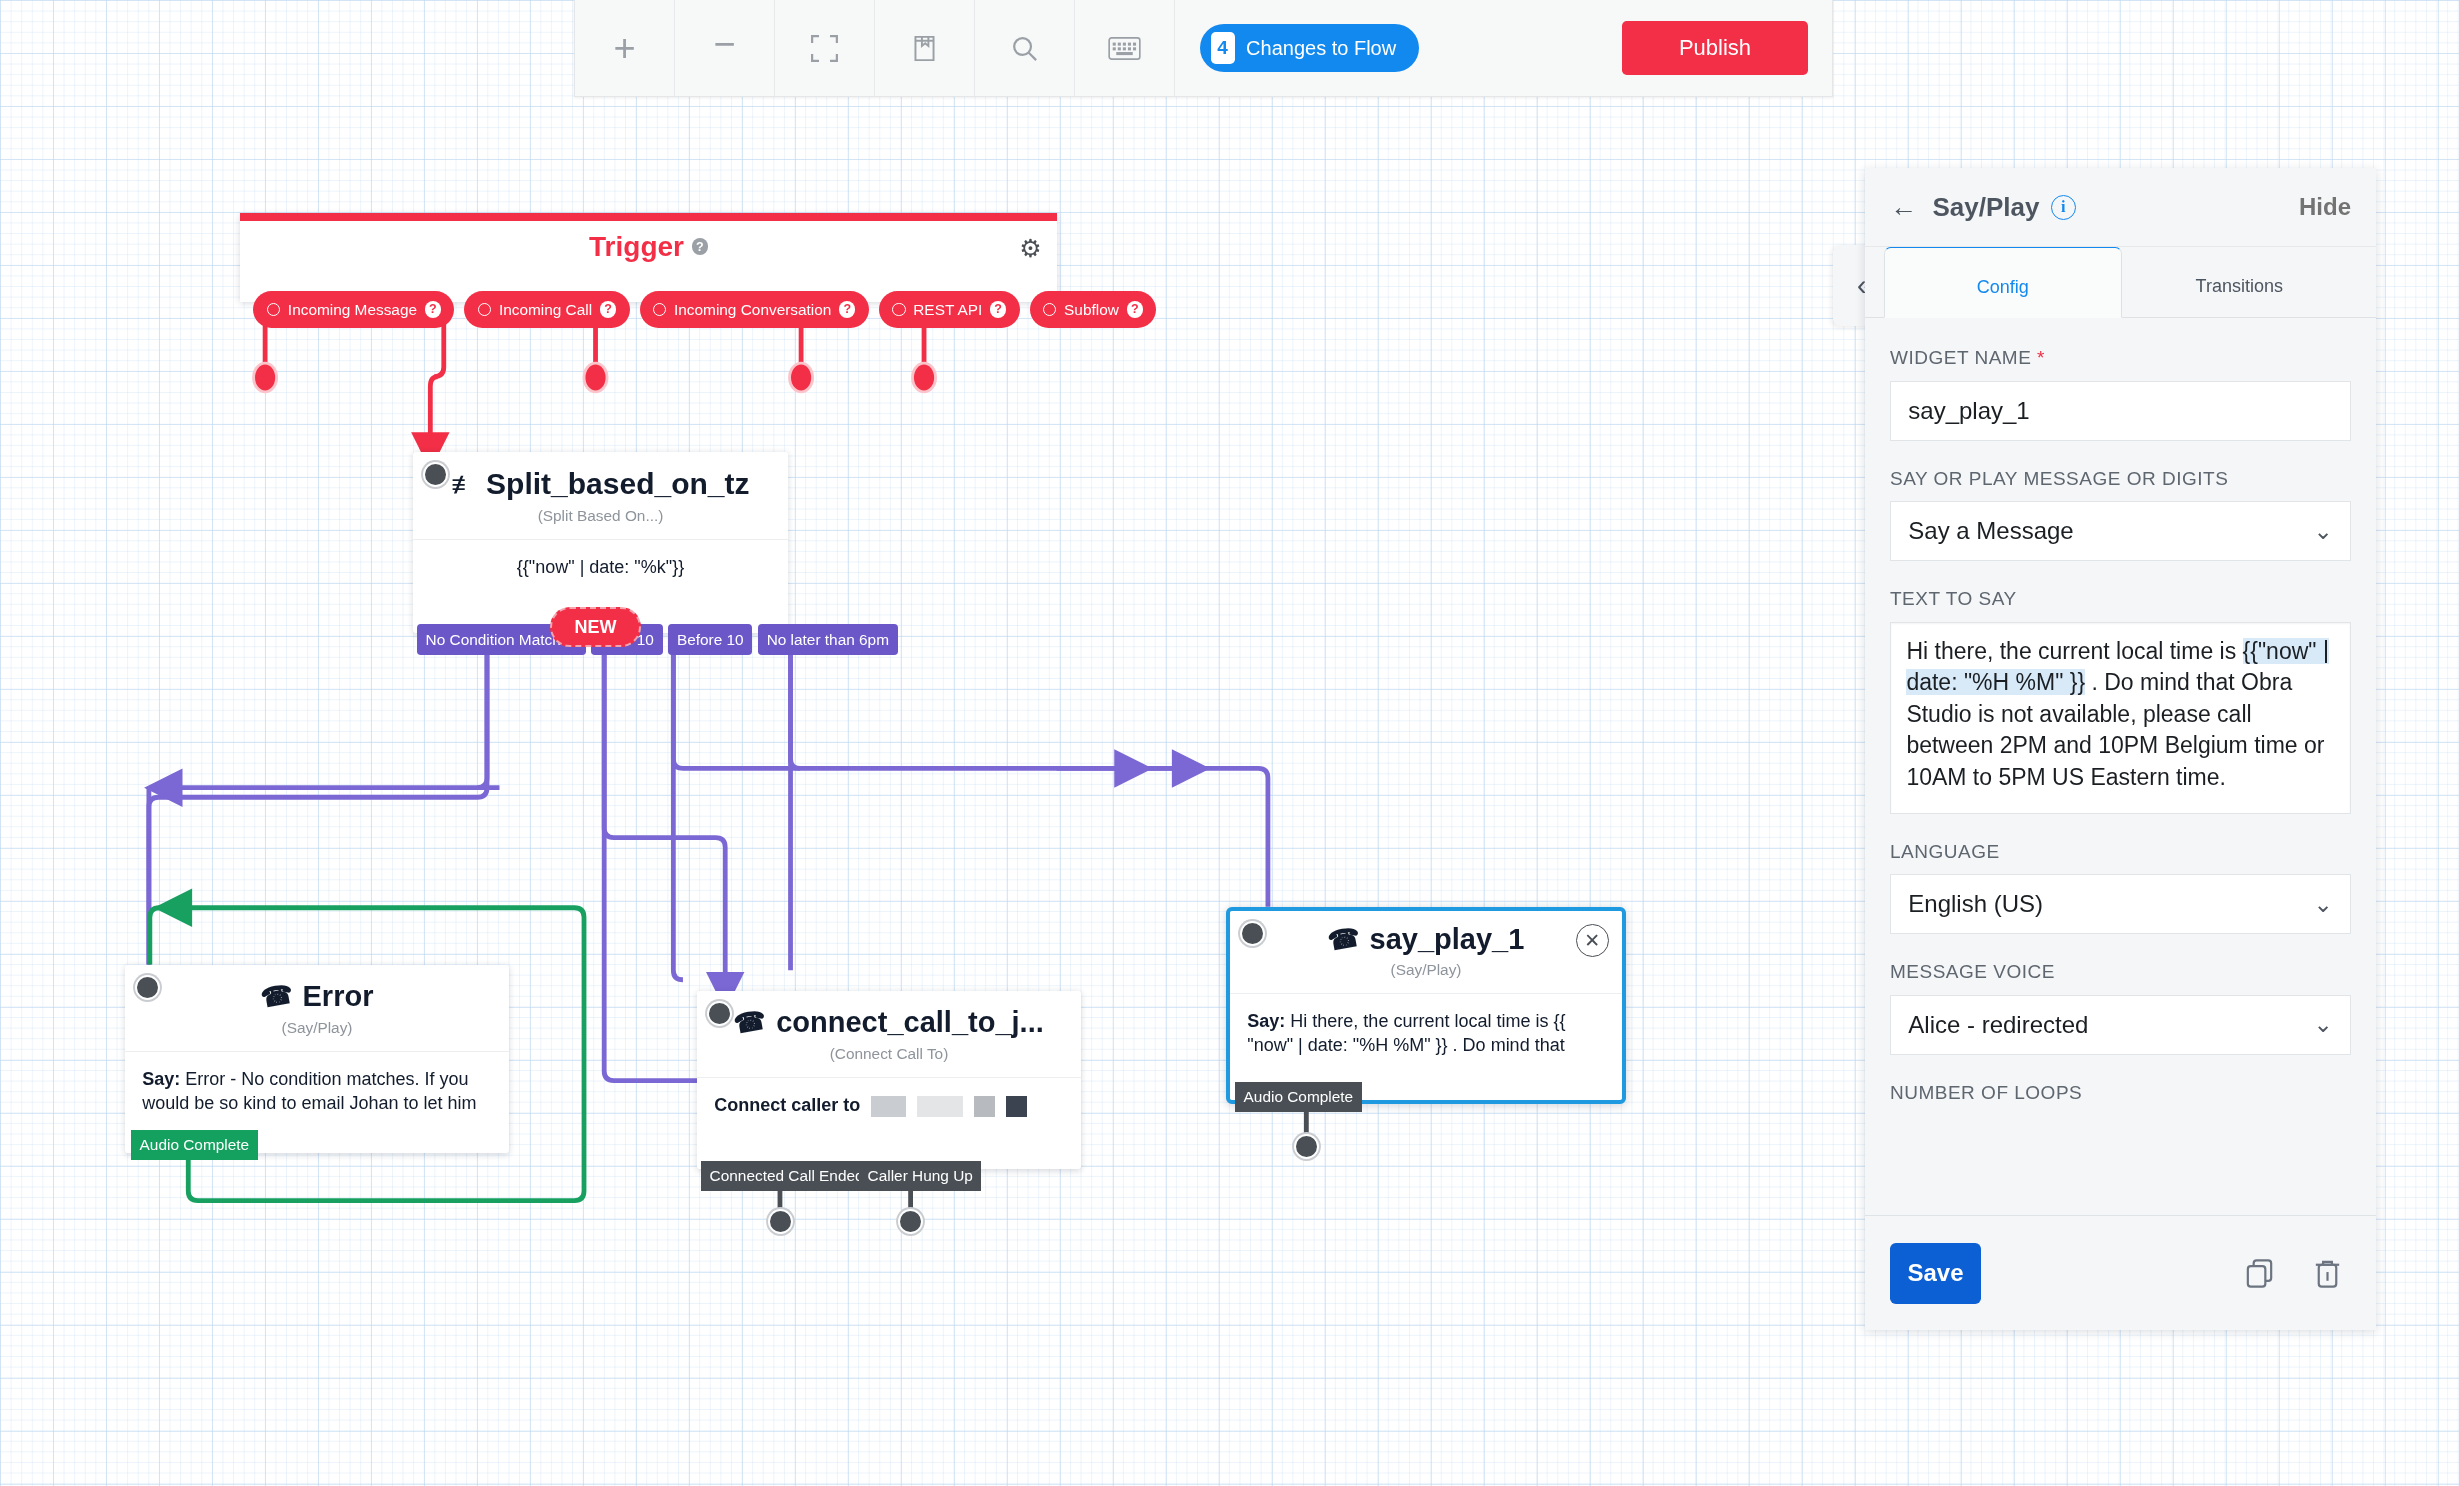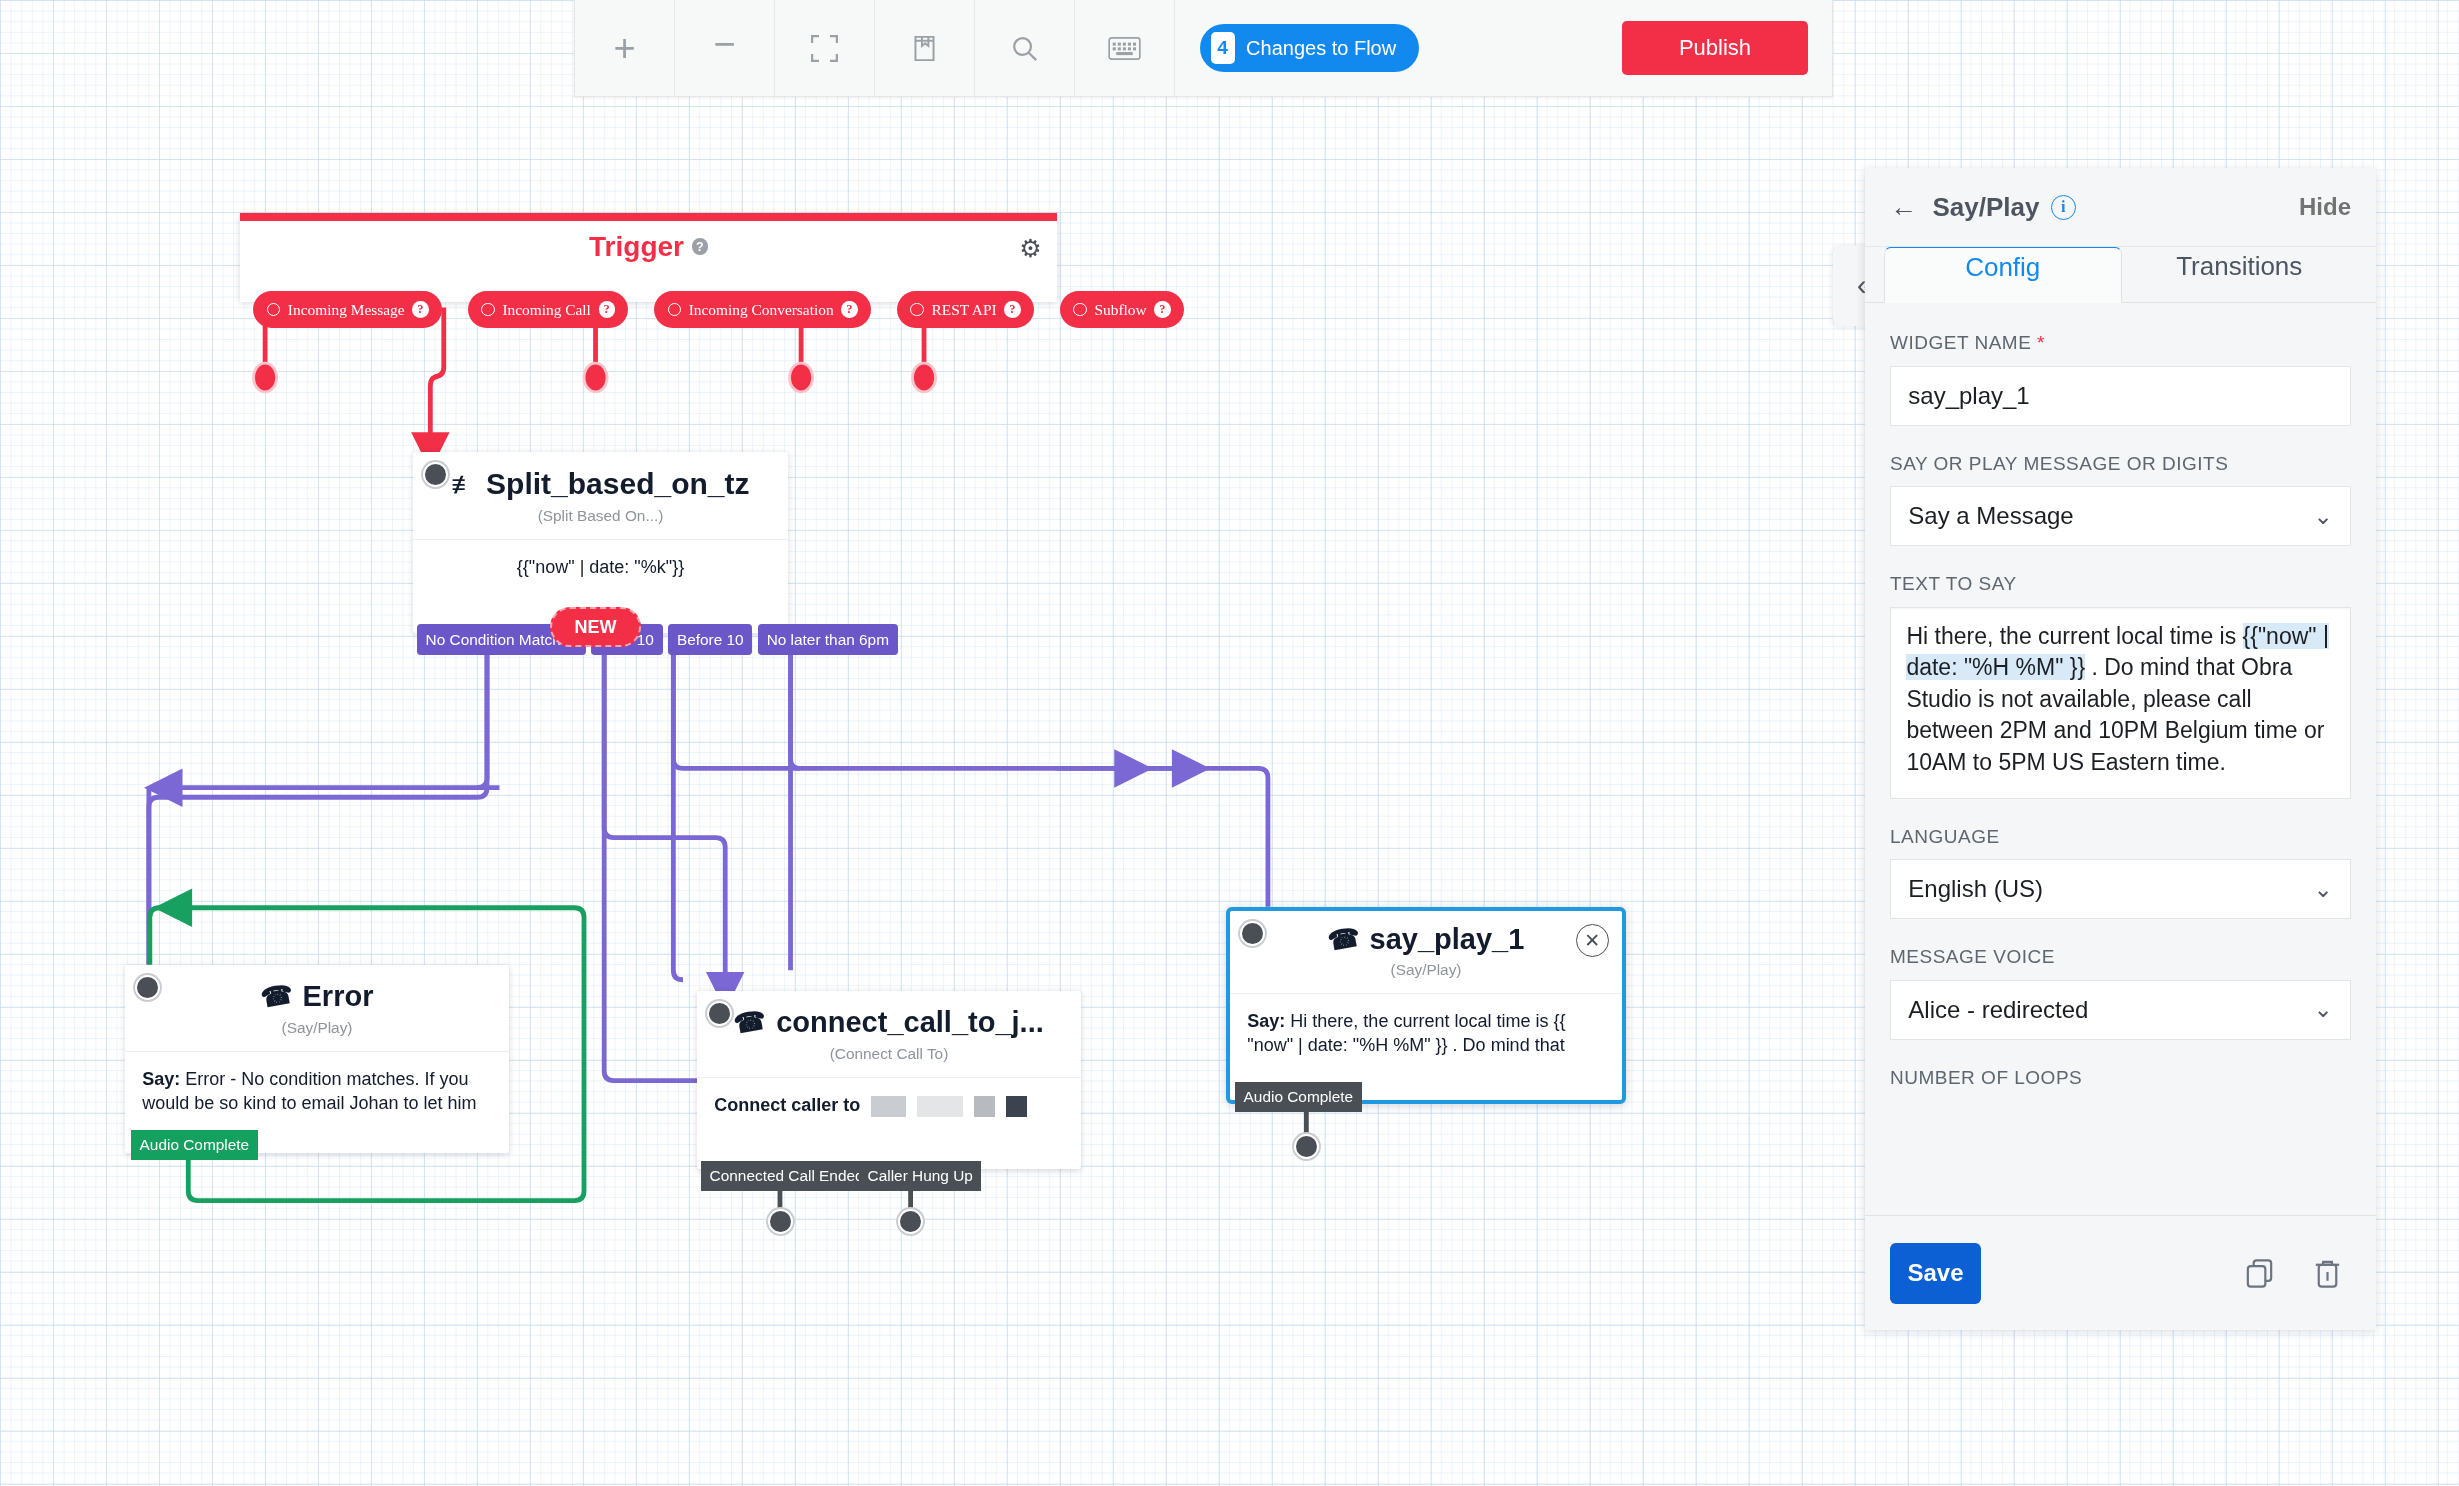--- a/index.html
+++ b/index.html
@@ -84,21 +84,21 @@
 
   
   #trigger{
     position:absolute; left:240px; top:213px; width:817px; height:89px;
     background:#fff; border-top:8.6px solid #f22f46;
     box-shadow:0 1.9px 6.7px rgba(20,30,60,.17); z-index:20;
   }
   #trigger-title{ text-align:center; font-size:28px; font-weight:700; color:#f22f46;
                   padding-top:9.6px; display:flex; align-items:center; justify-content:center; gap:7.7px;}
   #trigger-gear{ position:absolute; right:15.4px; top:13.4px; font-size:25px; color:#4a4f55; cursor:pointer; }
-  #trigger-pills{ position:absolute; left:13.4px; top:70px; display:flex; gap:26px;font-family:Liberation Serif, serif; }
+  #trigger-pills{ position:absolute; left:13.4px; top:70px; display:flex; gap:10px; }
   .t-pill{
     display:flex; align-items:center; gap:7.7px; background:#f22f46; color:#fff;
     border-radius:21px; height:37px; padding:0 13.4px; font-size:15.4px; cursor:pointer;
     white-space:nowrap;
   }
   .t-pill .ring{ width:13.4px; height:13.4px; border:1.9px solid #fff; border-radius:50%; }
   .q{ display:inline-flex; align-items:center; justify-content:center;
       width:16.3px; height:16.3px; border-radius:50%; background:#fff; color:#f22f46;
       font-size:12.5px; font-weight:700; }
   .q.grey{ background:#9aa0a6; color:#fff; }
@@ -145,21 +145,21 @@
   #panel-head{ height:79px; display:flex; align-items:center; padding:0 25px;
                border-bottom:1px solid #e6e8ea; }
   #back-arrow{ font-size:27px; color:#4d5560; cursor:pointer; margin-right:15.4px; }
   #panel-title{ font-size:26px; font-weight:700; color:#4d5560; }
   #info-icon{ margin-left:11.5px; width:25px; height:25px; border-radius:50%;
               border:1.9px solid #1289ef; color:#1289ef; font-size:16.3px; font-weight:700;
               display:flex; align-items:center; justify-content:center; cursor:pointer;
               font-family:"Liberation Serif", serif; }
   #hide-link{ margin-left:auto; color:#737373; font-size:24px; font-weight:700; cursor:pointer; }
   #tabs{ display:flex; padding:0 19px; border-bottom:1px solid #dfe2e5; }
-  .tab{ flex:1; text-align:center; font-size:26px; padding:4px 0 19px; cursor:pointer;
+  .tab{ flex:1; text-align:center; font-size:18px; padding:29px 0 19px; cursor:pointer;
         color:#4d5560; background:transparent; }
   .tab.active{ color:#1289ef; background:#fafbfb; border:1px solid #dfe2e5;
                border-bottom:1px solid #fafbfb; border-radius:6.7px 6.7px 0 0;
                margin-bottom:-1px; border-top:1.9px solid #1289ef; }
   #panel-body{ flex:1; overflow:hidden; padding:29px 25px 0 25px; position:relative; }
   .fld-label{ font-size:19px; letter-spacing:0.5px; color:#5e6670; margin-bottom:11.5px; text-transform:uppercase; }
   .req{ color:#f22f46; }
   .fld-input{
     width:100%; height:60px; background:#fff; border:1px solid #e2e5e8;
     font-size:24px; color:#1b1f23; padding:0 17.3px; outline:none;

